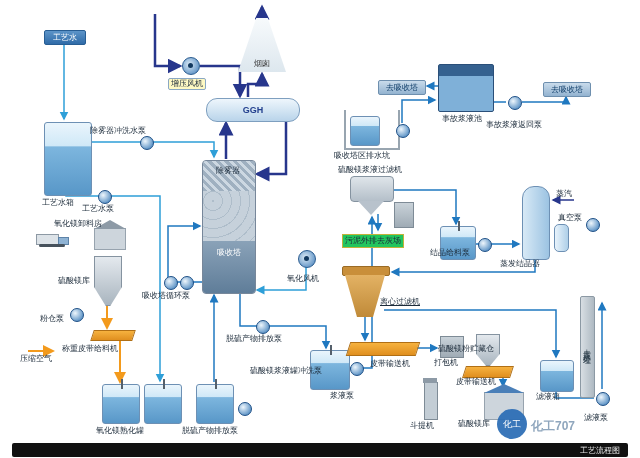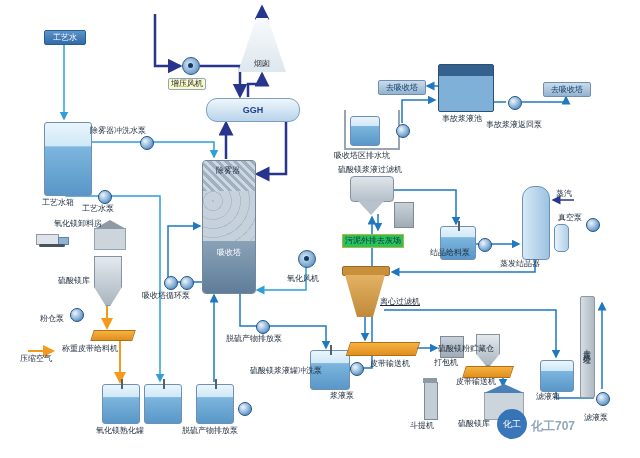--- a/index.html
+++ b/index.html
@@ -226,16 +226,19 @@
   <div class="lbl" style="left:456px;top:377px;">皮带输送机</div>
   <div class="elev" style="left:424px;top:382px;width:12px;height:36px;"></div>
   <div class="lbl" style="left:410px;top:421px;">斗提机</div>
   <div class="house blueroof" style="left:484px;top:392px;width:38px;height:26px;"></div>
   <div class="lbl" style="left:458px;top:419px;">硫酸镁库</div>
   <div class="tank" style="left:540px;top:360px;width:32px;height:30px;"></div>
   <div class="lbl" style="left:536px;top:392px;">滤液箱</div>
   <div class="pump" style="left:596px;top:392px;"></div>
   <div class="lbl" style="left:584px;top:413px;">滤液泵</div>
 
+  <div class="footer" style="left:12px;top:443px;width:616px;height:14px;">
+    <span>工艺流程图</span>
+  </div>
   <div class="wm-circle" style="left:497px;top:409px;">化工</div>
   <div class="wm-text" style="left:531px;top:418px;">化工707</div>
 
 </div>
 
 </body></html>

